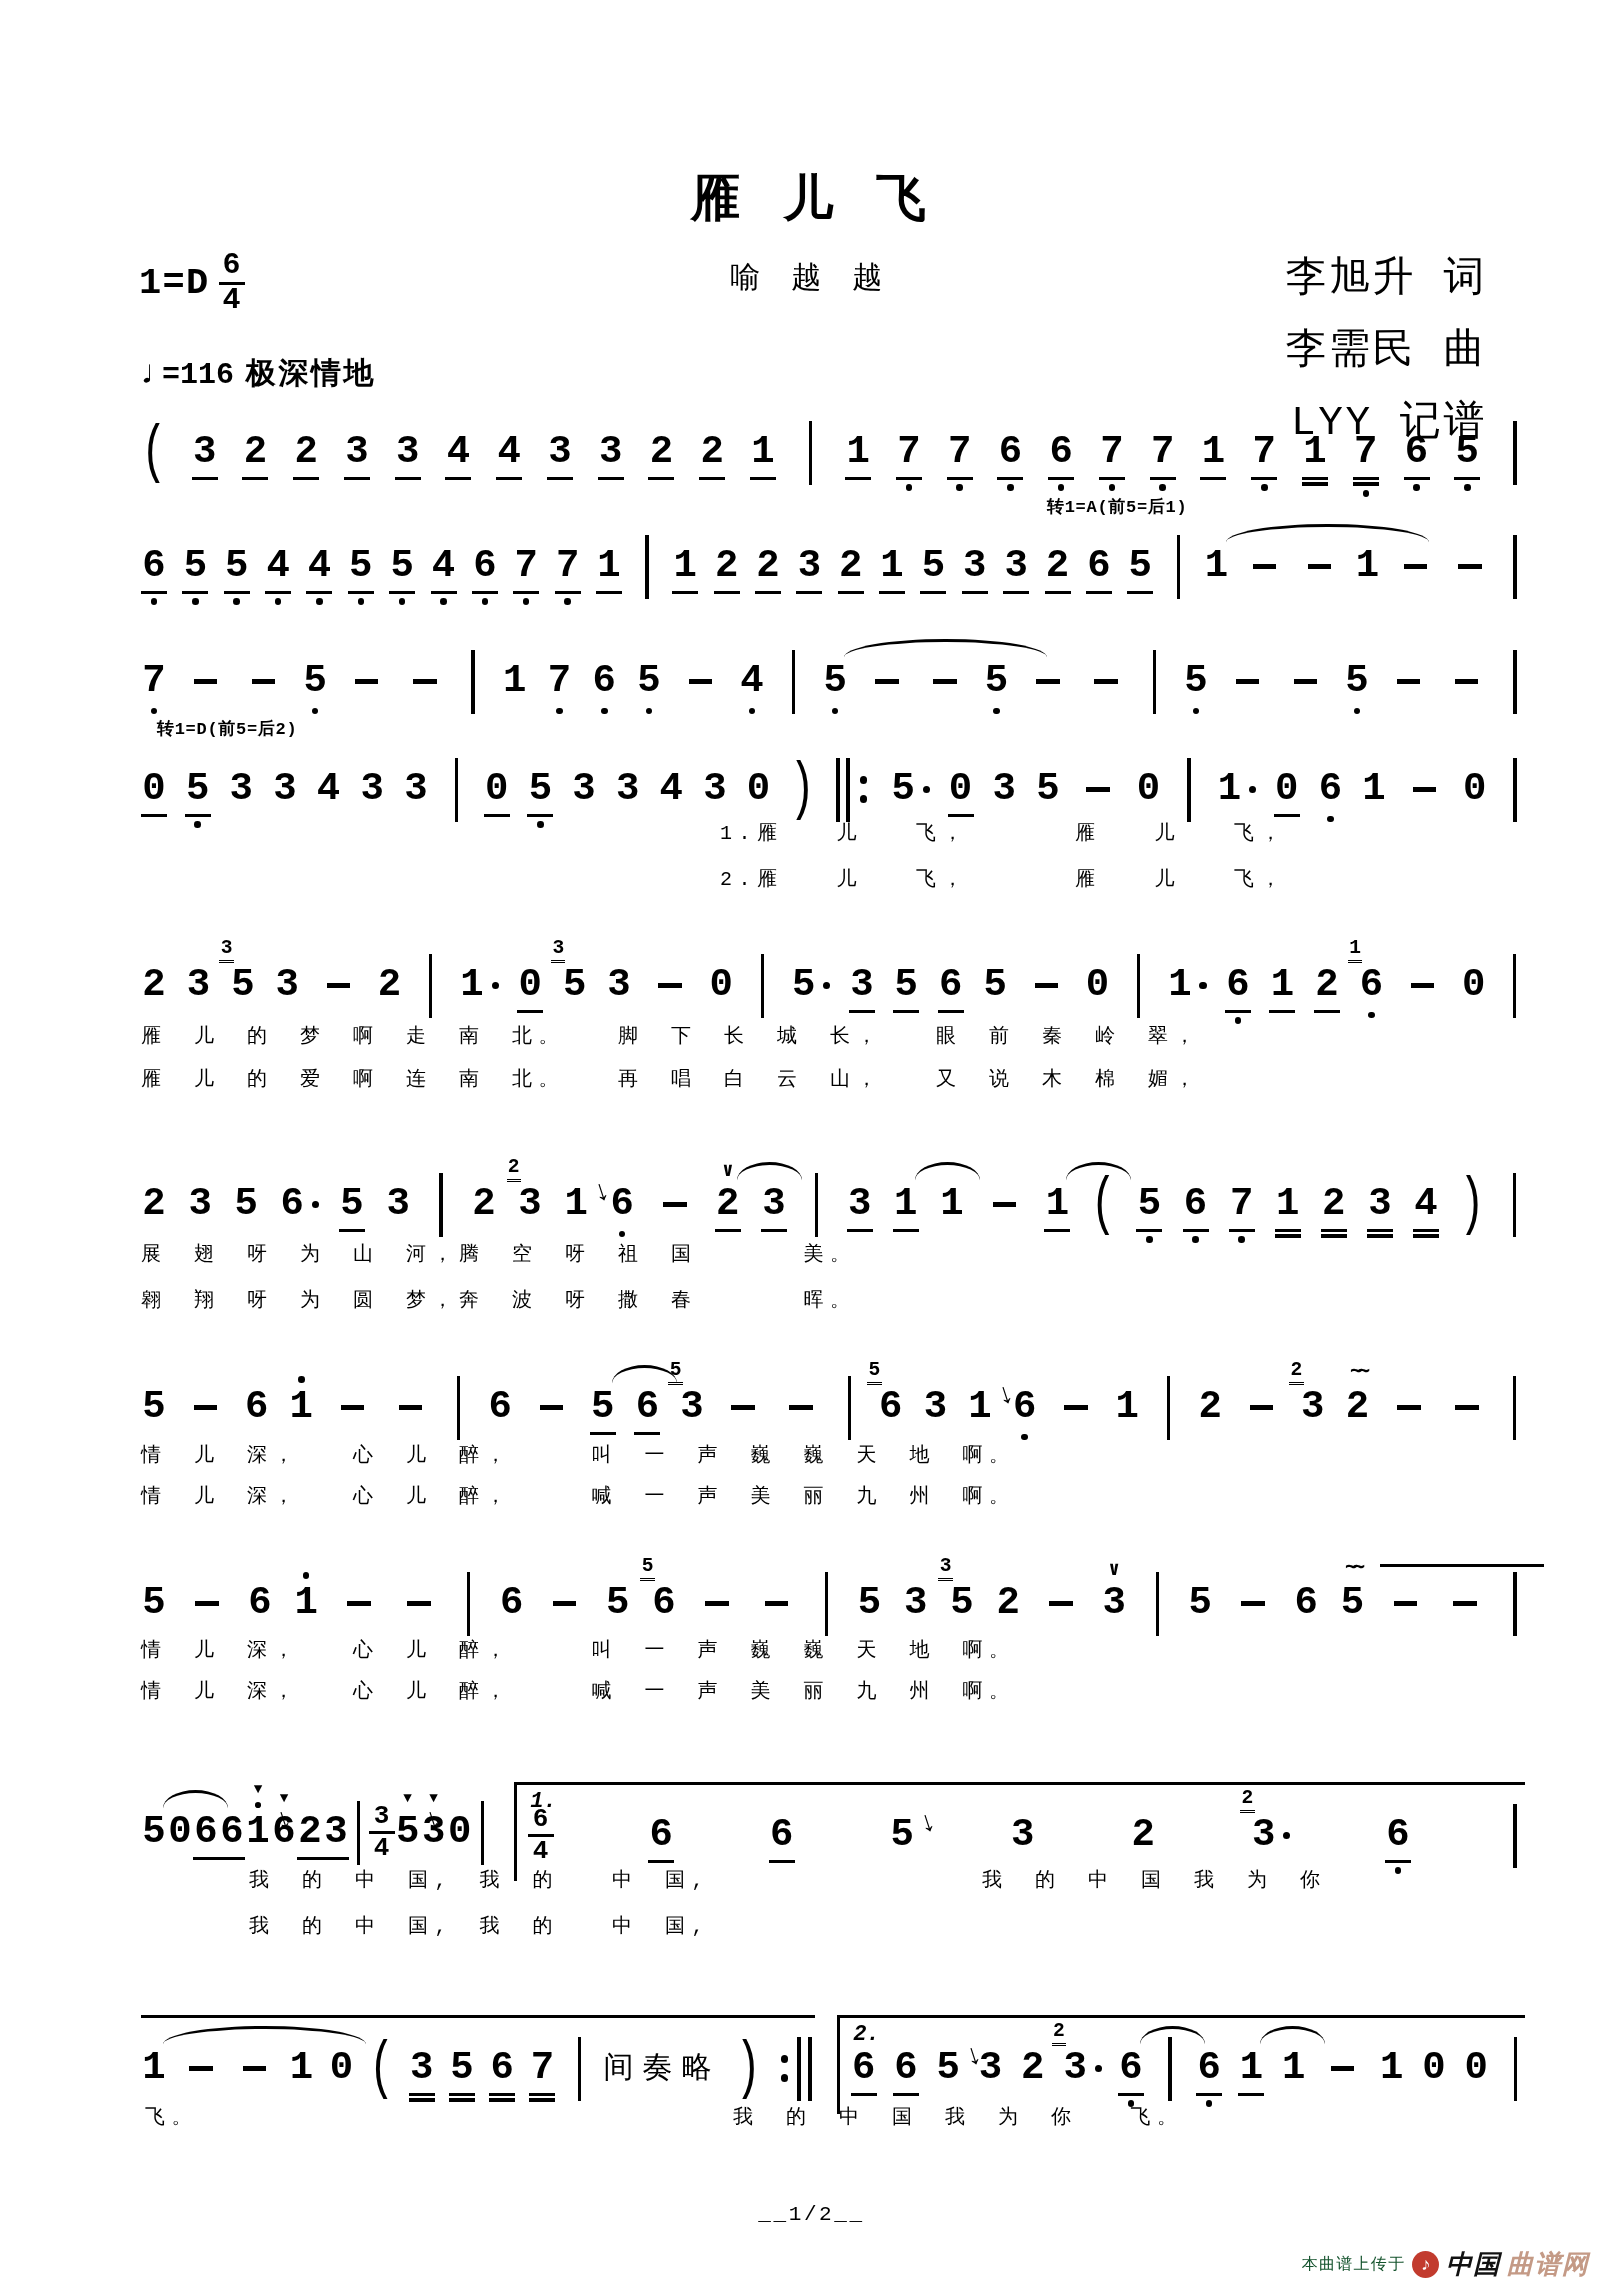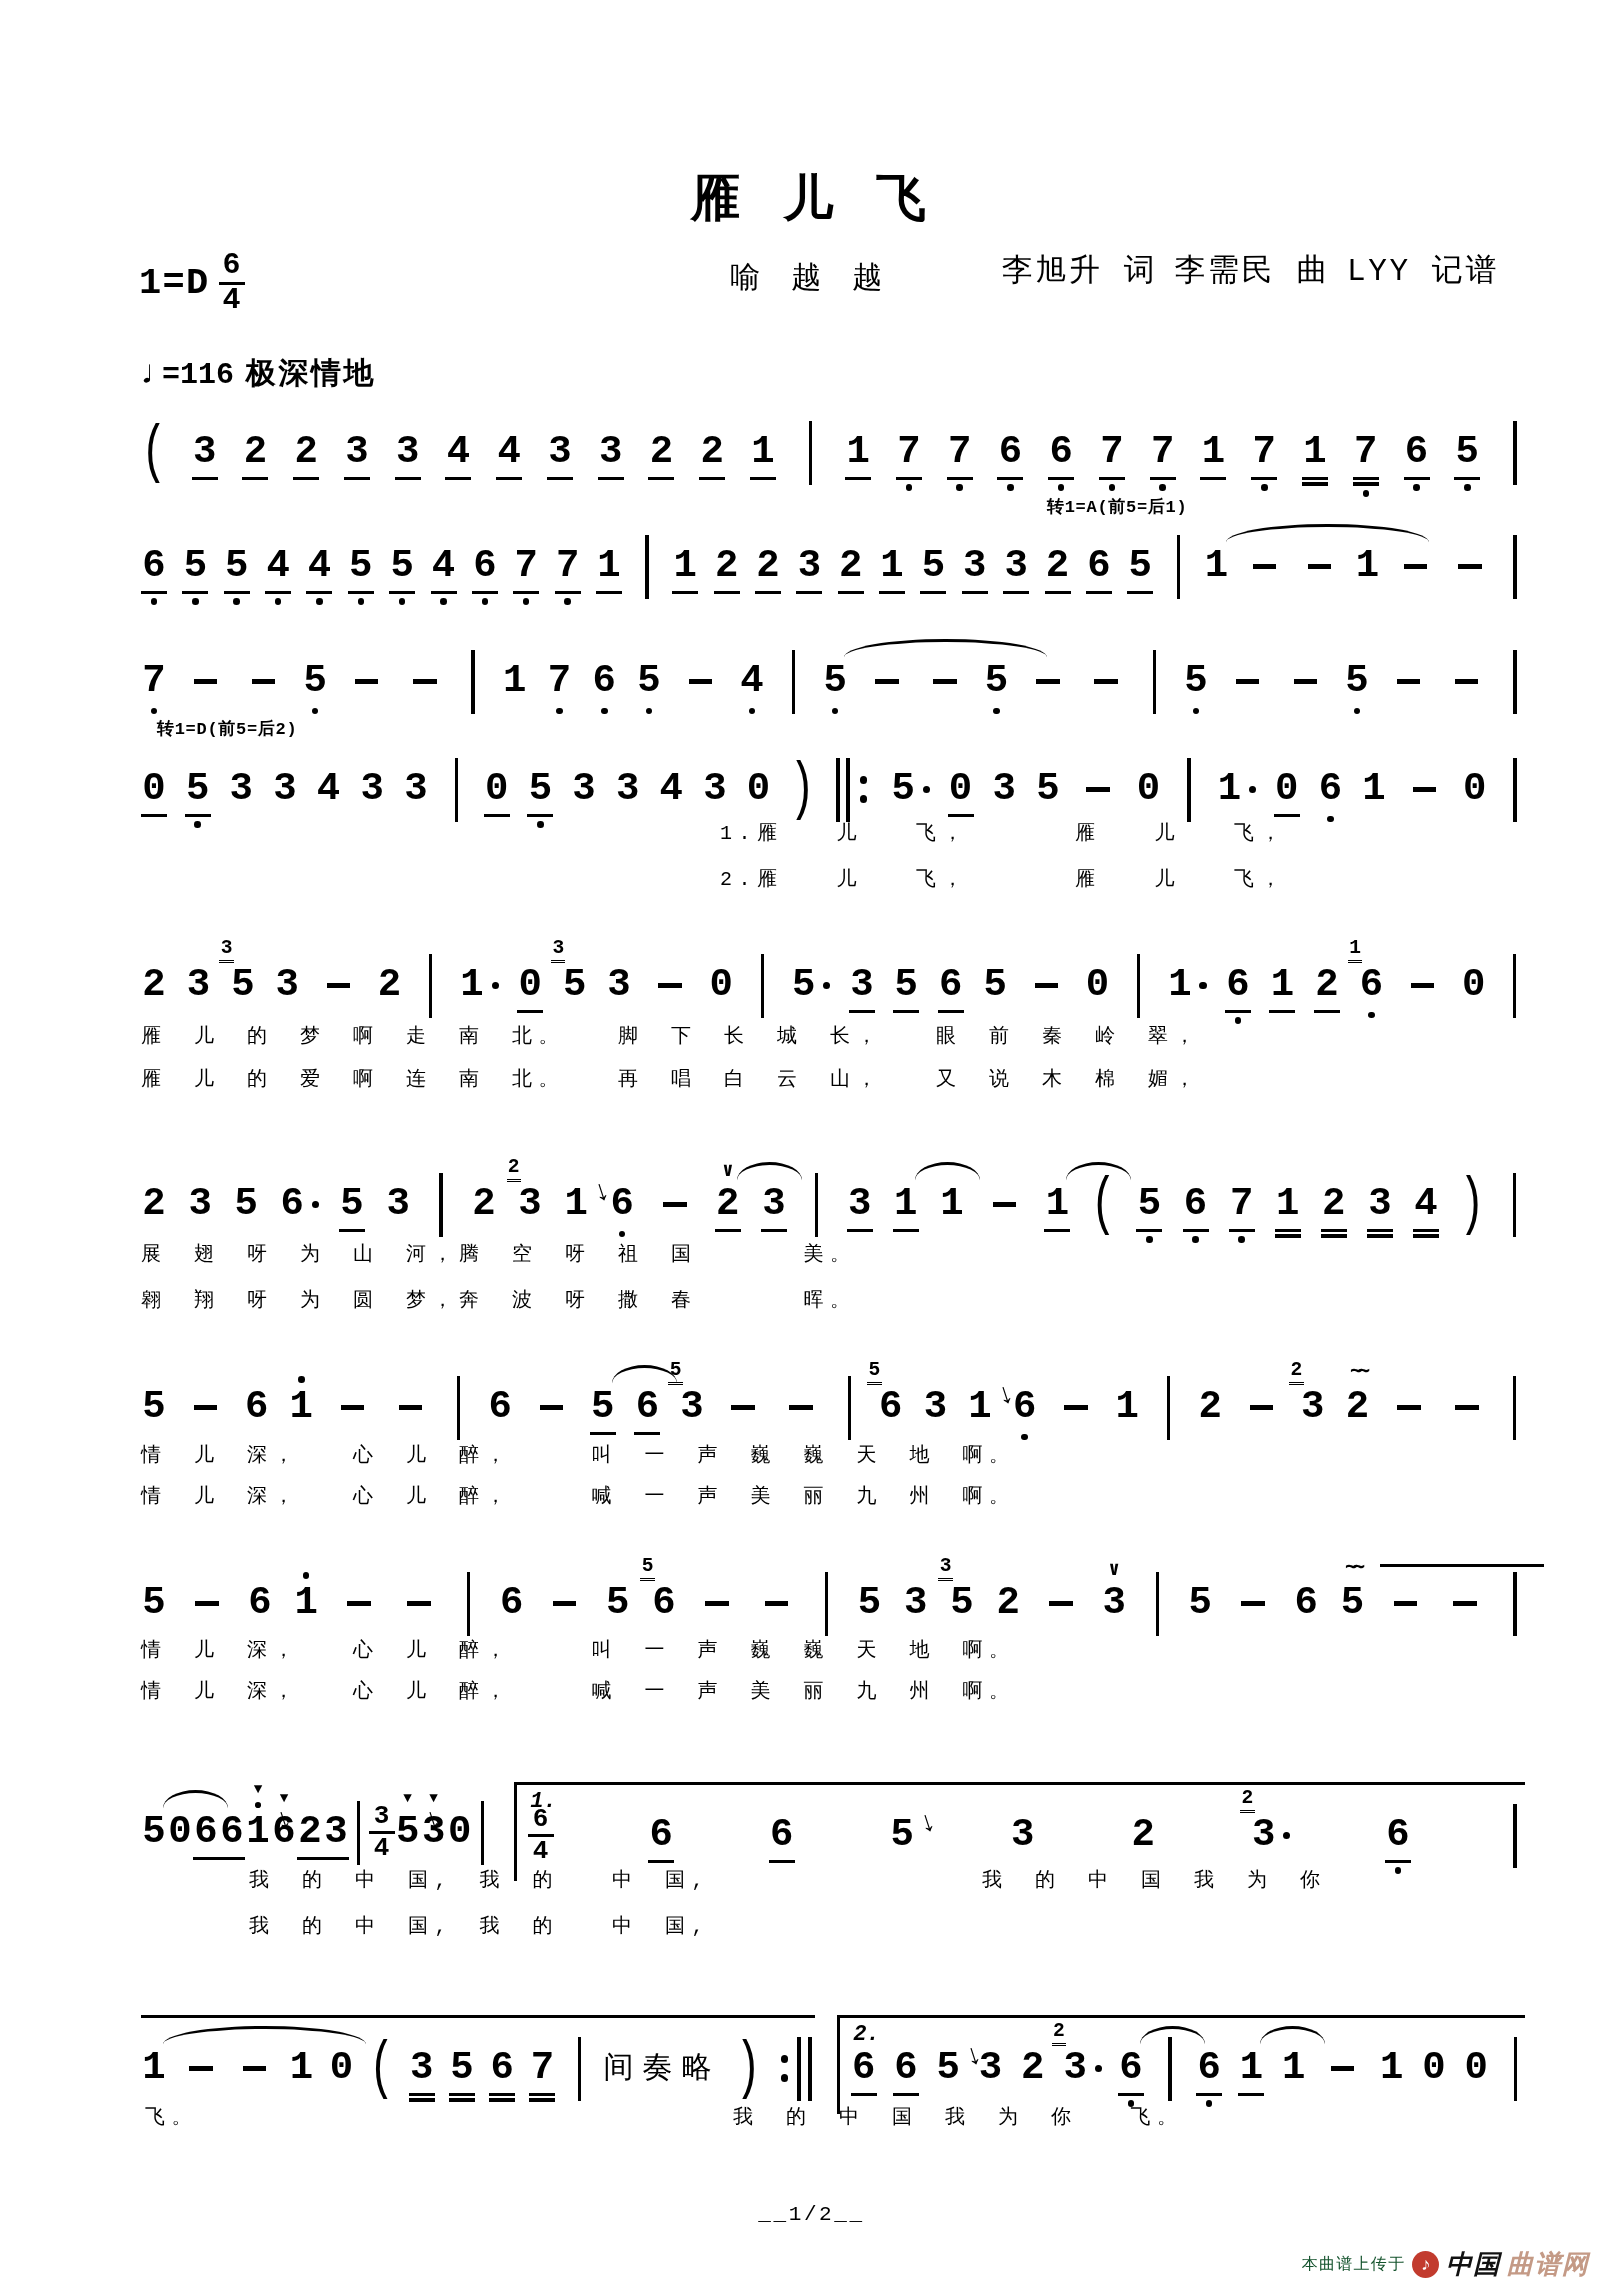--- a/index.html
+++ b/index.html
@@ -11,22 +11,22 @@
   .subtitle{position:absolute;top:257px;left:0;right:4px;text-align:center;
             font-size:30px;letter-spacing:6.5px}
   .keyblock{position:absolute;left:139px;top:250px;display:flex;align-items:center}
   .keyprefix{font-size:37px;font-weight:bold;letter-spacing:1.3px}
   .keyfrac{display:inline-flex;flex-direction:column;align-items:center;margin-left:9.2px;
            font-size:30px;font-weight:bold;line-height:1.05}
   .keyfrac .t{border-bottom:3.9px solid #000;padding:0 3.9px}
   .tempo{position:absolute;left:139px;top:353px;font-size:30px;font-weight:bold}
   .tempo .nq{font-size:34px;margin-right:2.6px}
   .tempo .expr{font-weight:bold;margin-left:11.8px;letter-spacing:2.6px}
-  .credits{position:absolute;right:124px;top:249px;display:flex;flex-direction:row;
-           align-items:flex-end;gap:17px;font-size:31px;letter-spacing:2.6px}
+  .credits{position:absolute;right:136px;top:249px;display:flex;flex-direction:column;
+           align-items:flex-end;gap:17px;font-size:41px;letter-spacing:2.6px}
   
   .music-line{position:absolute;left:141px;width:1384px}
   .trow{display:flex;justify-content:space-between;align-items:flex-start;width:100%}
   .tok{display:flex;flex-direction:column;align-items:center;position:relative}
   .above{height:29px;display:flex;flex-direction:column;align-items:center;
          justify-content:flex-end;min-width:17px}
   .main{height:43px;display:flex;align-items:center;justify-content:center;min-width:19.6px}
   .below{height:23.6px;display:flex;flex-direction:column;align-items:center;align-self:stretch}
   .digit{font-size:39px;font-weight:bold;line-height:1;padding:0 1.3px}
   .ul{align-self:stretch;height:3.3px;background:#000;margin-top:2.6px}

